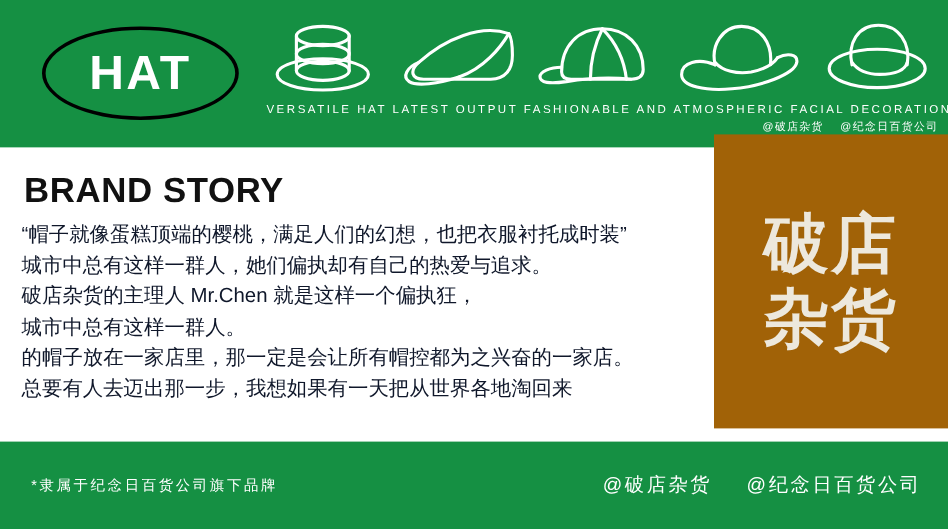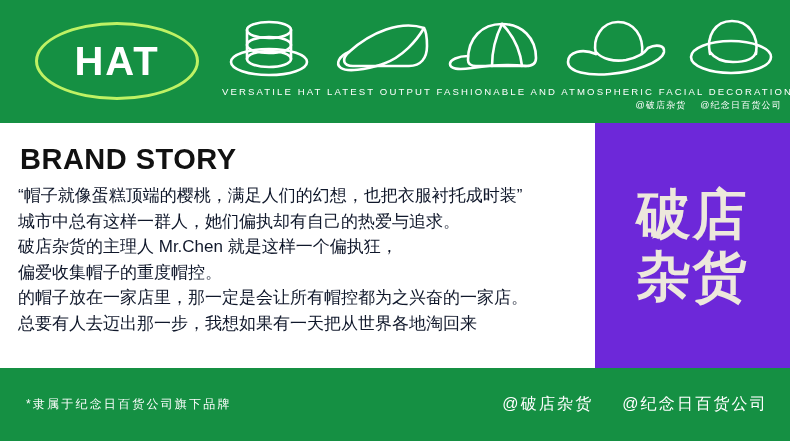--- a/index.html
+++ b/index.html
@@ -26,21 +26,21 @@
     width: 790px;
     height: 123px;
     background: #159043;
   }
   .hat-badge {
     position: absolute;
     left: 35px;
     top: 22px;
     width: 158px;
     height: 72px;
-    border: 3px solid #bef264;
+    border: 3px solid #000000;
     border-radius: 50%;
     display: flex;
     align-items: center;
     justify-content: center;
   }
   .hat-badge-text {
     color: #ffffff;
     font-size: 40px;
     font-weight: bold;
     letter-spacing: 2px;
@@ -123,24 +123,24 @@
   }
   .story-body p {
     margin: 0;
     white-space: nowrap;
   }
 
   
   .logo-panel {
     position: absolute;
     left: 595px;
-    top: 123px;
+    top: 112px;
     width: 195px;
     height: 245px;
-    background: #6d28d9;
+    background: #a16207;
   }
   .logo-mark {
     position: absolute;
     left: 0;
     top: 0;
     width: 195px;
     height: 245px;
     display: flex;
     flex-direction: column;
     align-items: center;
@@ -252,21 +252,21 @@
       <span>@纪念日百货公司</span>
     </div>
   </div>
 
   <div class="main-area">
     <div class="story-title">BRAND STORY</div>
     <div class="story-body">
       <p>“帽子就像蛋糕顶端的樱桃，满足人们的幻想，也把衣服衬托成时装”</p>
       <p>城市中总有这样一群人，她们偏执却有自己的热爱与追求。</p>
       <p>破店杂货的主理人 Mr.Chen 就是这样一个偏执狂，</p>
-      <p>偏爱收集帽子的重度帽控。</p>
+      <p>城市中总有这样一群人。</p>
       <p>的帽子放在一家店里，那一定是会让所有帽控都为之兴奋的一家店。</p>
       <p>总要有人去迈出那一步，我想如果有一天把从世界各地淘回来</p>
     </div>
   </div>
 
   <div class="logo-panel">
     <div class="logo-mark">
       <div class="logo-line">破店</div>
       <div class="logo-line">杂货</div>
     </div>

